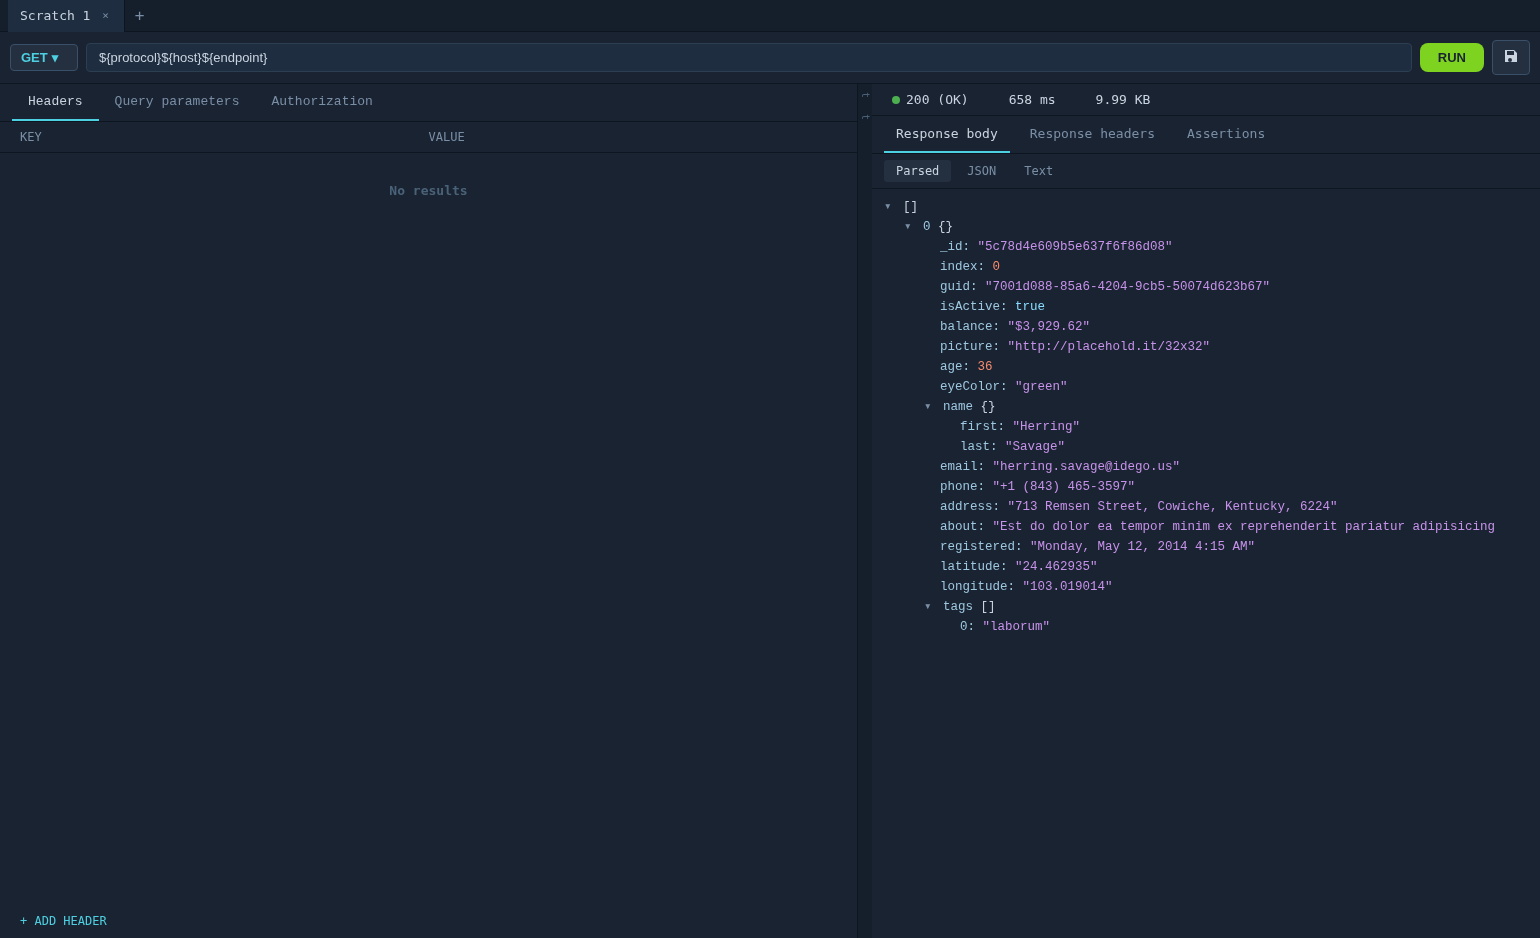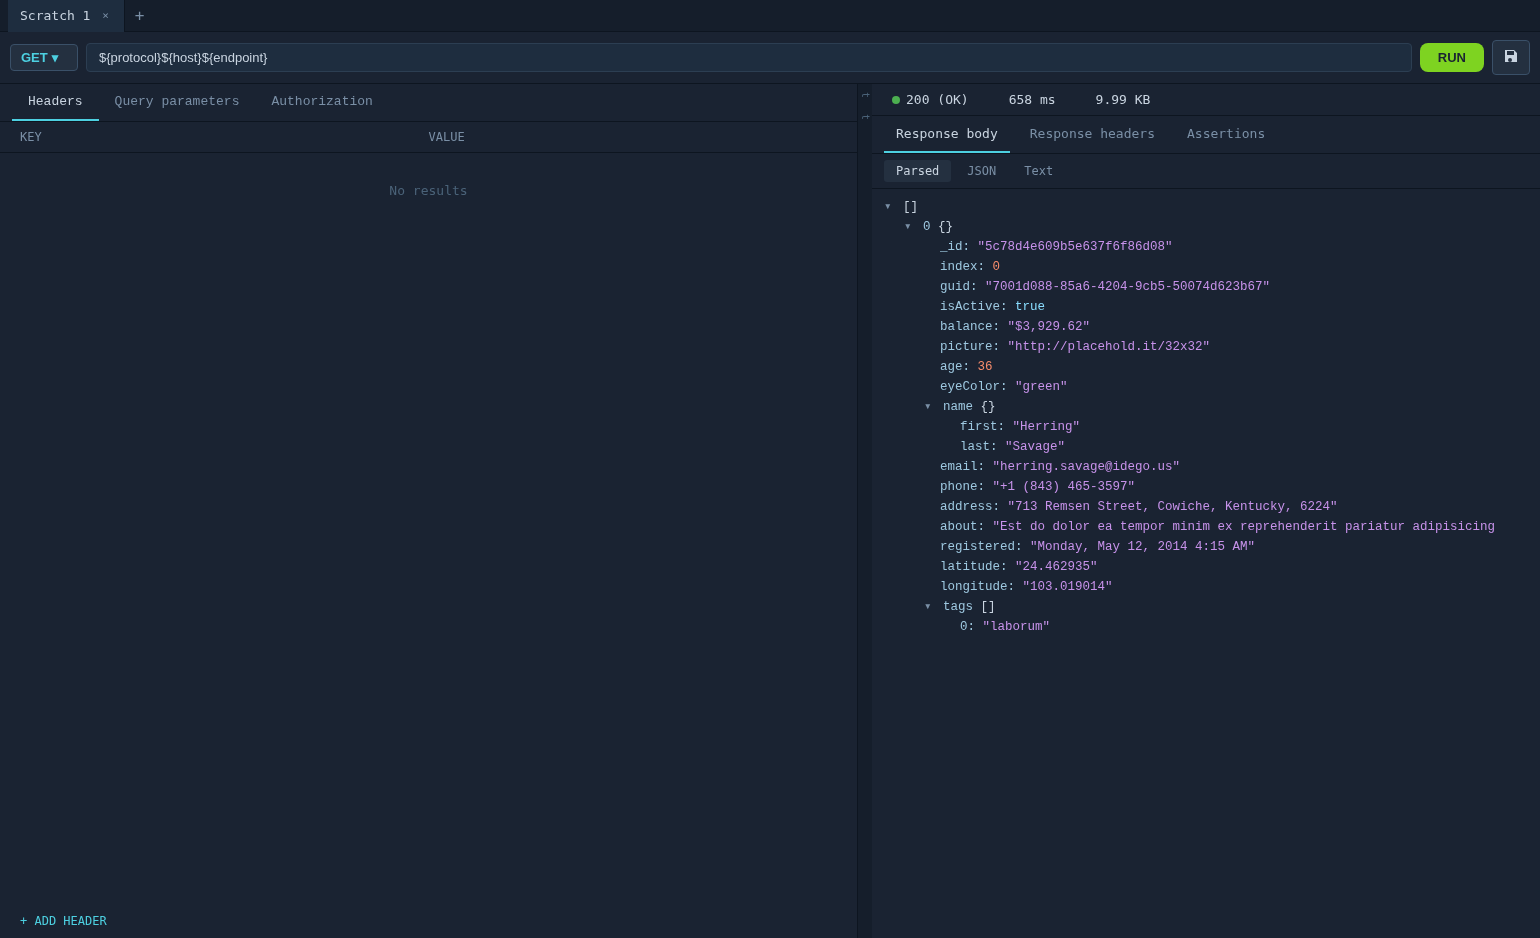--- a/index.html
+++ b/index.html
@@ -157,20 +157,21 @@
       padding: 8px 20px;
       border-bottom: 1px solid #0d1520;
       color: #7a8fa6;
       font-size: 12px;
       text-transform: uppercase;
     }
     .no-results {
       text-align: center;
       padding: 30px;
       color: #4a6278;
+      font-weight: bold;
     }
     .add-header-btn {
       padding: 10px 20px;
       color: #4dd0e1;
       cursor: pointer;
       font-size: 12px;
     }
 
     
     .side-strip {

